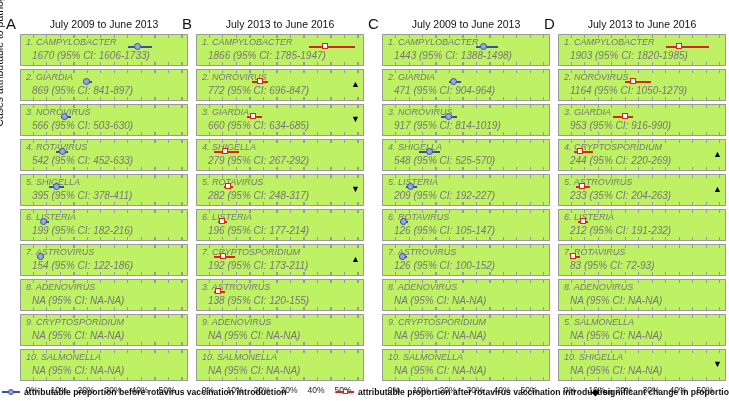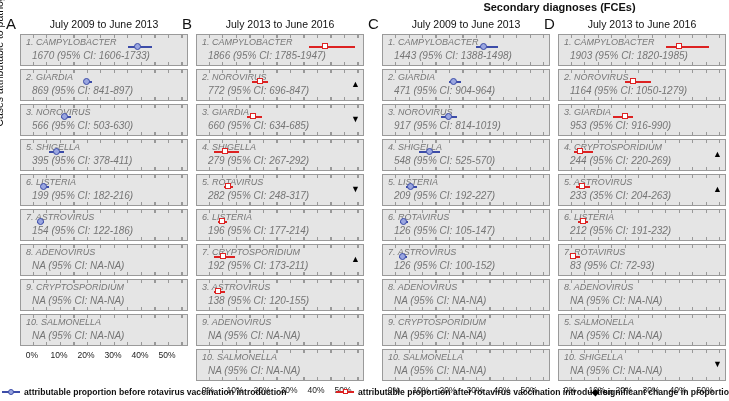--- a/index.html
+++ b/index.html
@@ -15,21 +15,21 @@
   .panel{position:absolute;width:168px;top:0;}
   .panel:nth-child(1){left:20px;}
   .panel:nth-child(2){left:196px;}
   .panel:nth-child(3){left:382px;}
   .panel:nth-child(4){left:558px;}
   .panel-head{position:relative;height:19px;}
   .panel-letter{position:absolute;left:-14px;top:0;font-size:15px;color:#111;}
   .panel-subtitle{display:block;text-align:center;font-size:10.5px;color:#111;padding-top:3px;}
   .panel-rows{position:relative;}
   .pathogen-box{position:relative;height:30px;margin-bottom:3px;border:1px solid #9a9a9a;
-       background:#e5e5e5;box-sizing:content-box;}
+       background:#bef264;box-sizing:content-box;}
   .tickrow{position:absolute;left:12px;right:1px;height:3px;
        background:repeating-linear-gradient(90deg,#999 0,#999 1px,transparent 1px,transparent 13.5px);}
   .tickrow.top{top:0;}
   .tickrow.bottom{bottom:0;}
   .box-label{position:absolute;left:5px;top:2px;font-size:9px;font-style:italic;color:#767676;
        white-space:nowrap;}
   .box-value{position:absolute;left:11px;top:15px;font-size:10px;font-style:italic;color:#767676;
        white-space:nowrap;}
   .marker-group{position:absolute;top:8px;left:0;right:0;height:7px;}
   .ci-line{position:absolute;top:3px;height:2px;}
@@ -51,21 +51,20 @@
   .lg-circle{position:absolute;left:6px;top:-2.5px;width:4px;height:4px;border-radius:50%;
        border:1.5px solid #3c4ca8;background:#9aa6e0;}
   .lg-square{position:absolute;left:7px;top:-2px;width:3px;height:3px;
        border:1.5px solid #dd2222;background:#fff;}
   .lg-diamond{font-size:9px;color:#000;}
 </style>
 </head>
 <body>
 
 <div class="fig">
-  <div class="group-header gh-secondary">Secondary diagnoses (FCEs)</div>
 
   <div class="y-label">Cases attributable to pathogens, no.</div>
 
   <div class="panels">
       <div class="panel">
     <div class="panel-head">
       <span class="panel-letter">A</span>
       <span class="panel-subtitle">July 2009 to June 2013</span>
     </div>
     <div class="panel-rows">
@@ -91,20 +90,31 @@
 
     <div class="tickrow bottom"></div>
   </div>
           <div class="pathogen-box">
     <div class="tickrow top"></div>
     <div class="box-label">3. NOROVIRUS</div>
     <div class="box-value">566 (95% CI: 503-630)</div>
     <div class="marker-group">
       <div class="ci-line" style="left: 40.35px; width: 9.45px; background: rgb(60, 76, 168);"></div>
       <div class="marker circle" style="left: 44.4px; border-color: rgb(60, 76, 168);"></div>
+    </div>
+
+    <div class="tickrow bottom"></div>
+  </div>
+          <div class="pathogen-box">
+    <div class="tickrow top"></div>
+    <div class="box-label">4. ROTAVIRUS</div>
+    <div class="box-value">542 (95% CI: 452-633)</div>
+    <div class="marker-group">
+      <div class="ci-line" style="left: 34.95px; width: 12.15px; background: rgb(60, 76, 168);"></div>
+      <div class="marker circle" style="left: 41.7px; border-color: rgb(60, 76, 168);"></div>
     </div>
 
     <div class="tickrow bottom"></div>
   </div>
           <div class="pathogen-box">
     <div class="tickrow top"></div>
     <div class="box-label">5. SHIGELLA</div>
     <div class="box-value">395 (95% CI: 378-411)</div>
     <div class="marker-group">
       <div class="ci-line" style="left: 28.2px; width: 14.85px; background: rgb(60, 76, 168);"></div>

